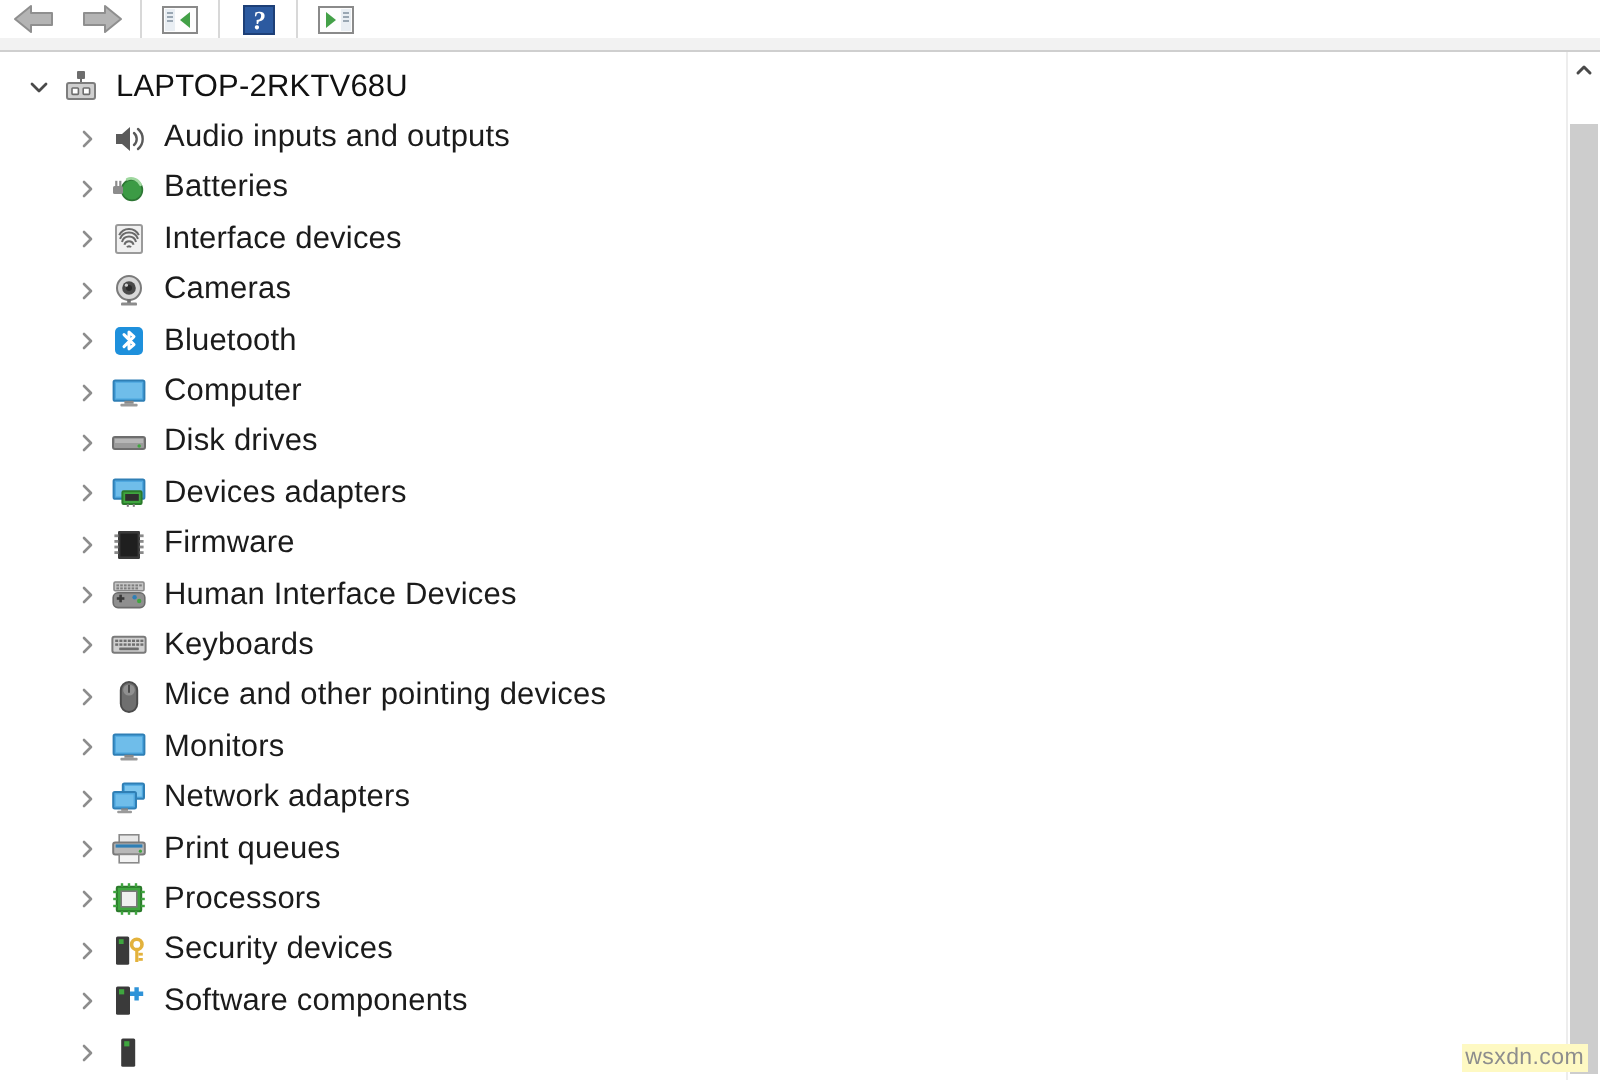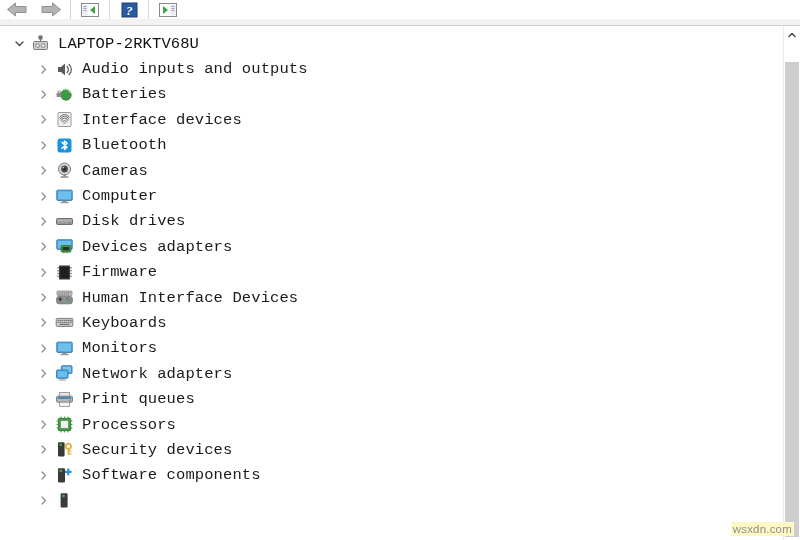--- a/index.html
+++ b/index.html
@@ -71,21 +71,20 @@
     padding-top: 5px;
     box-sizing: border-box;
   }
 
   .tree-row {
     height: 25.4px;
     display: flex;
     align-items: center;
     white-space: nowrap;
     cursor: default;
-    font-family: Liberation Mono, monospace;
   }
 
   .chevron {
     width: 22px;
     height: 25px;
     flex: 0 0 22px;
     display: flex;
     align-items: center;
     justify-content: center;
   }
@@ -291,44 +290,44 @@
     </div>
 
     <div class="tree-row lvl1">
       <span class="chevron">
         <svg width="11" height="11" viewBox="0 0 11 11">
             <path d="M4 2 L7.5 5.5 L4 9" fill="none" stroke="#8d8d8d" stroke-width="1.3" stroke-linecap="round" stroke-linejoin="round"></path>
           </svg>
       </span>
       <span class="node-icon">
         <svg width="19" height="19" viewBox="0 0 19 19">
-          <rect x="2.5" y="2.5" width="14" height="14" rx="2.5" fill="#1E90DC"></rect>
-          <path d="M7 6.3 L12 11.3 L9.5 13.4 L9.5 5 L12 7.3 L7 12.3" fill="none" stroke="#ffffff" stroke-width="1.5" stroke-linecap="round" stroke-linejoin="round"></path>
-        </svg>
-      </span>
-      <span class="node-label">Bluetooth</span>
-    </div>
-
-    <div class="tree-row lvl1">
-      <span class="chevron">
-        <svg width="11" height="11" viewBox="0 0 11 11">
-            <path d="M4 2 L7.5 5.5 L4 9" fill="none" stroke="#8d8d8d" stroke-width="1.3" stroke-linecap="round" stroke-linejoin="round"></path>
-          </svg>
-      </span>
-      <span class="node-icon">
-        <svg width="19" height="19" viewBox="0 0 19 19">
           <circle cx="9.5" cy="8" r="6" fill="#d8d8d8" stroke="#7b7b7b" stroke-width="1"></circle>
           <circle cx="9.5" cy="8" r="3.4" fill="#4a4a4a"></circle>
           <circle cx="9.5" cy="8" r="1.5" fill="#2b2b2b"></circle>
           <circle cx="8.2" cy="6.6" r="0.8" fill="#cfcfcf"></circle>
           <rect x="8.6" y="13.6" width="1.8" height="2" fill="#6f6f6f"></rect>
           <rect x="5.5" y="15.2" width="8" height="1.6" rx="0.6" fill="#8c8c8c"></rect>
         </svg>
       </span>
       <span class="node-label">Cameras</span>
+    </div>
+
+    <div class="tree-row lvl1">
+      <span class="chevron">
+        <svg width="11" height="11" viewBox="0 0 11 11">
+            <path d="M4 2 L7.5 5.5 L4 9" fill="none" stroke="#8d8d8d" stroke-width="1.3" stroke-linecap="round" stroke-linejoin="round"></path>
+          </svg>
+      </span>
+      <span class="node-icon">
+        <svg width="19" height="19" viewBox="0 0 19 19">
+          <rect x="2.5" y="2.5" width="14" height="14" rx="2.5" fill="#1E90DC"></rect>
+          <path d="M7 6.3 L12 11.3 L9.5 13.4 L9.5 5 L12 7.3 L7 12.3" fill="none" stroke="#ffffff" stroke-width="1.5" stroke-linecap="round" stroke-linejoin="round"></path>
+        </svg>
+      </span>
+      <span class="node-label">Bluetooth</span>
     </div>
 
     <div class="tree-row lvl1">
       <span class="chevron">
         <svg width="11" height="11" viewBox="0 0 11 11">
             <path d="M4 2 L7.5 5.5 L4 9" fill="none" stroke="#8d8d8d" stroke-width="1.3" stroke-linecap="round" stroke-linejoin="round"></path>
           </svg>
       </span>
       <span class="node-icon">
         <svg width="19" height="19" viewBox="0 0 19 19">
@@ -457,20 +456,35 @@
             <rect x="11" y="8.7" width="1.5" height="1.2"></rect>
               <rect x="13.1" y="8.7" width="1.5" height="1.2"></rect>
             <rect x="15.2" y="8.7" width="1.5" height="1.2"></rect>
             <rect x="4.6" y="10.7" width="9.8" height="1.4" rx="0.3"></rect>
           </g>
         </svg>
       </span>
       <span class="node-label">Keyboards</span>
     </div>
 
+    <div class="tree-row lvl1">
+      <span class="chevron">
+        <svg width="11" height="11" viewBox="0 0 11 11">
+            <path d="M4 2 L7.5 5.5 L4 9" fill="none" stroke="#8d8d8d" stroke-width="1.3" stroke-linecap="round" stroke-linejoin="round"></path>
+          </svg>
+      </span>
+      <span class="node-icon">
+        <svg width="19" height="19" viewBox="0 0 19 19">
+          <rect x="5.4" y="2" width="8.2" height="15" rx="4.1" fill="#6f6f6f" stroke="#4b4b4b" stroke-width="1"></rect>
+          <rect x="6.6" y="3.2" width="5.8" height="5.6" rx="2.8" fill="#909090"></rect>
+          <line x1="9.5" y1="3.4" x2="9.5" y2="7.4" stroke="#4b4b4b" stroke-width="1"></line>
+        </svg>
+      </span>
+      <span class="node-label">Mice and other pointing devices</span>
+    </div>
 
     <div class="tree-row lvl1">
       <span class="chevron">
         <svg width="11" height="11" viewBox="0 0 11 11">
             <path d="M4 2 L7.5 5.5 L4 9" fill="none" stroke="#8d8d8d" stroke-width="1.3" stroke-linecap="round" stroke-linejoin="round"></path>
           </svg>
       </span>
       <span class="node-icon">
         <svg width="19" height="19" viewBox="0 0 19 19">
           <rect x="1.8" y="3.2" width="15.4" height="10.2" rx="0.8" fill="#4FA8E0" stroke="#2f7fb5" stroke-width="1"></rect>

